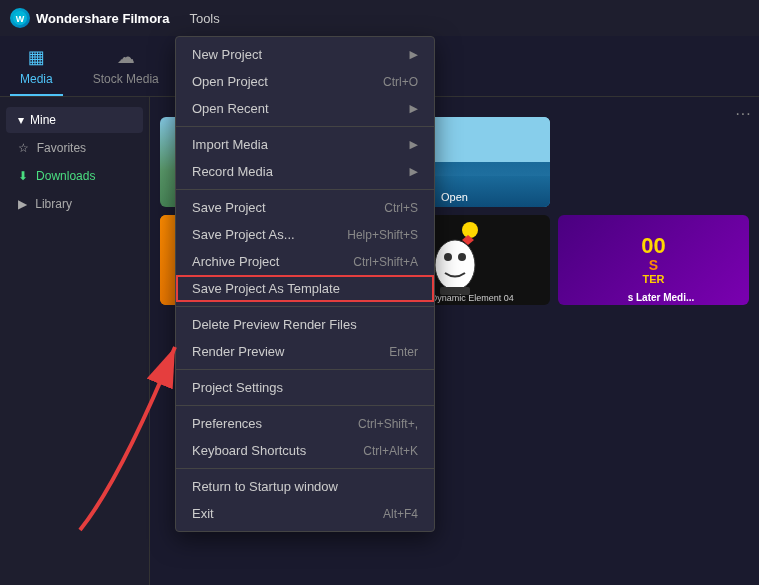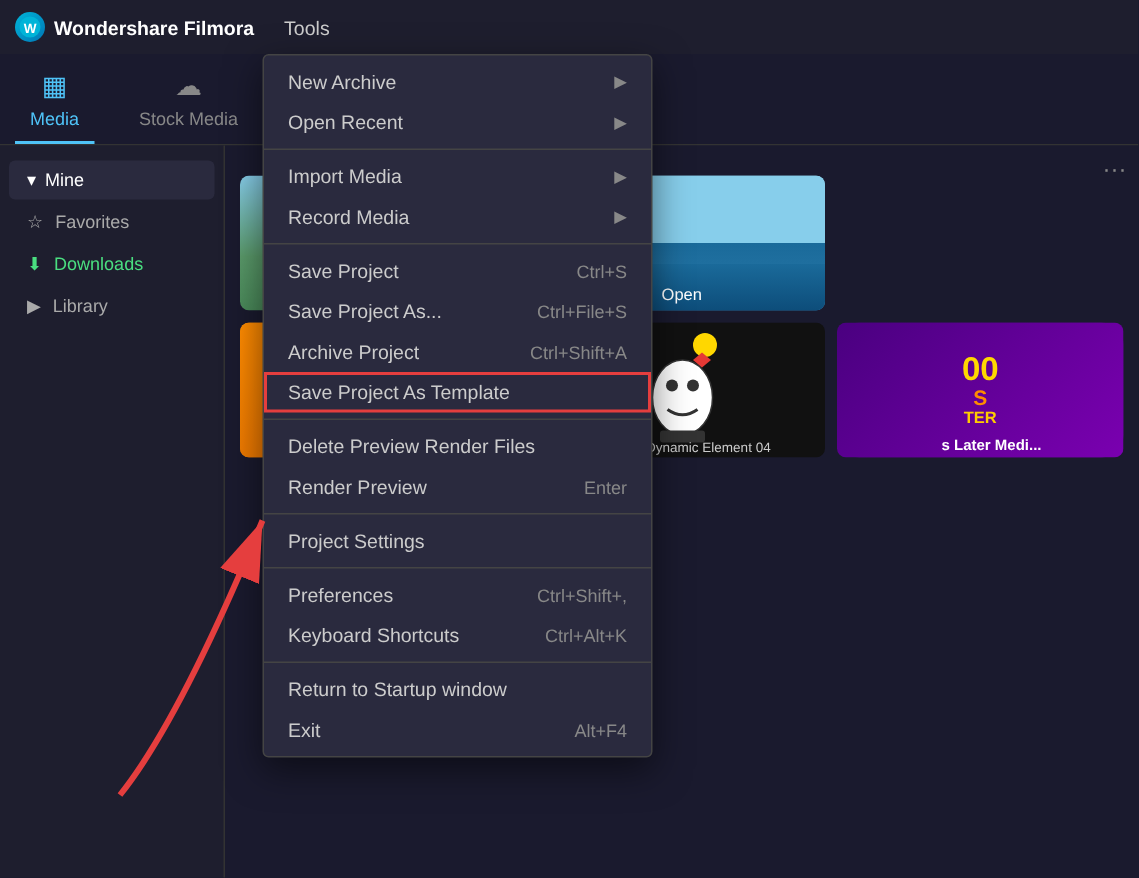--- a/index.html
+++ b/index.html
@@ -402,22 +402,26 @@
         </div>
       </div>
     </div>
   </div>
 </div>
 
 <div class="dropdown-overlay">
   <div class="dropdown-menu">
 
     <div class="dropdown-item">
-      <span>New Archive</span>
+      <span>New Project</span>
       <span class="arrow">▶</span>
+    </div>
+    <div class="dropdown-item">
+      <span>Open Project</span>
+      <span class="shortcut">Ctrl+O</span>
     </div>
     <div class="dropdown-item">
       <span>Open Recent</span>
       <span class="arrow">▶</span>
     </div>
 
     <div class="dropdown-divider"></div>
 
     <div class="dropdown-item">
       <span>Import Media</span>
@@ -429,21 +433,21 @@
     </div>
 
     <div class="dropdown-divider"></div>
 
     <div class="dropdown-item">
       <span>Save Project</span>
       <span class="shortcut">Ctrl+S</span>
     </div>
     <div class="dropdown-item">
       <span>Save Project As...</span>
-      <span class="shortcut">Ctrl+File+S</span>
+      <span class="shortcut">Help+Shift+S</span>
     </div>
     <div class="dropdown-item">
       <span>Archive Project</span>
       <span class="shortcut">Ctrl+Shift+A</span>
     </div>
     <div class="dropdown-item highlighted" style="outline: 2px solid #e53e3e; outline-offset: -2px;">
       <span>Save Project As Template</span>
     </div>
 
     <div class="dropdown-divider"></div>

